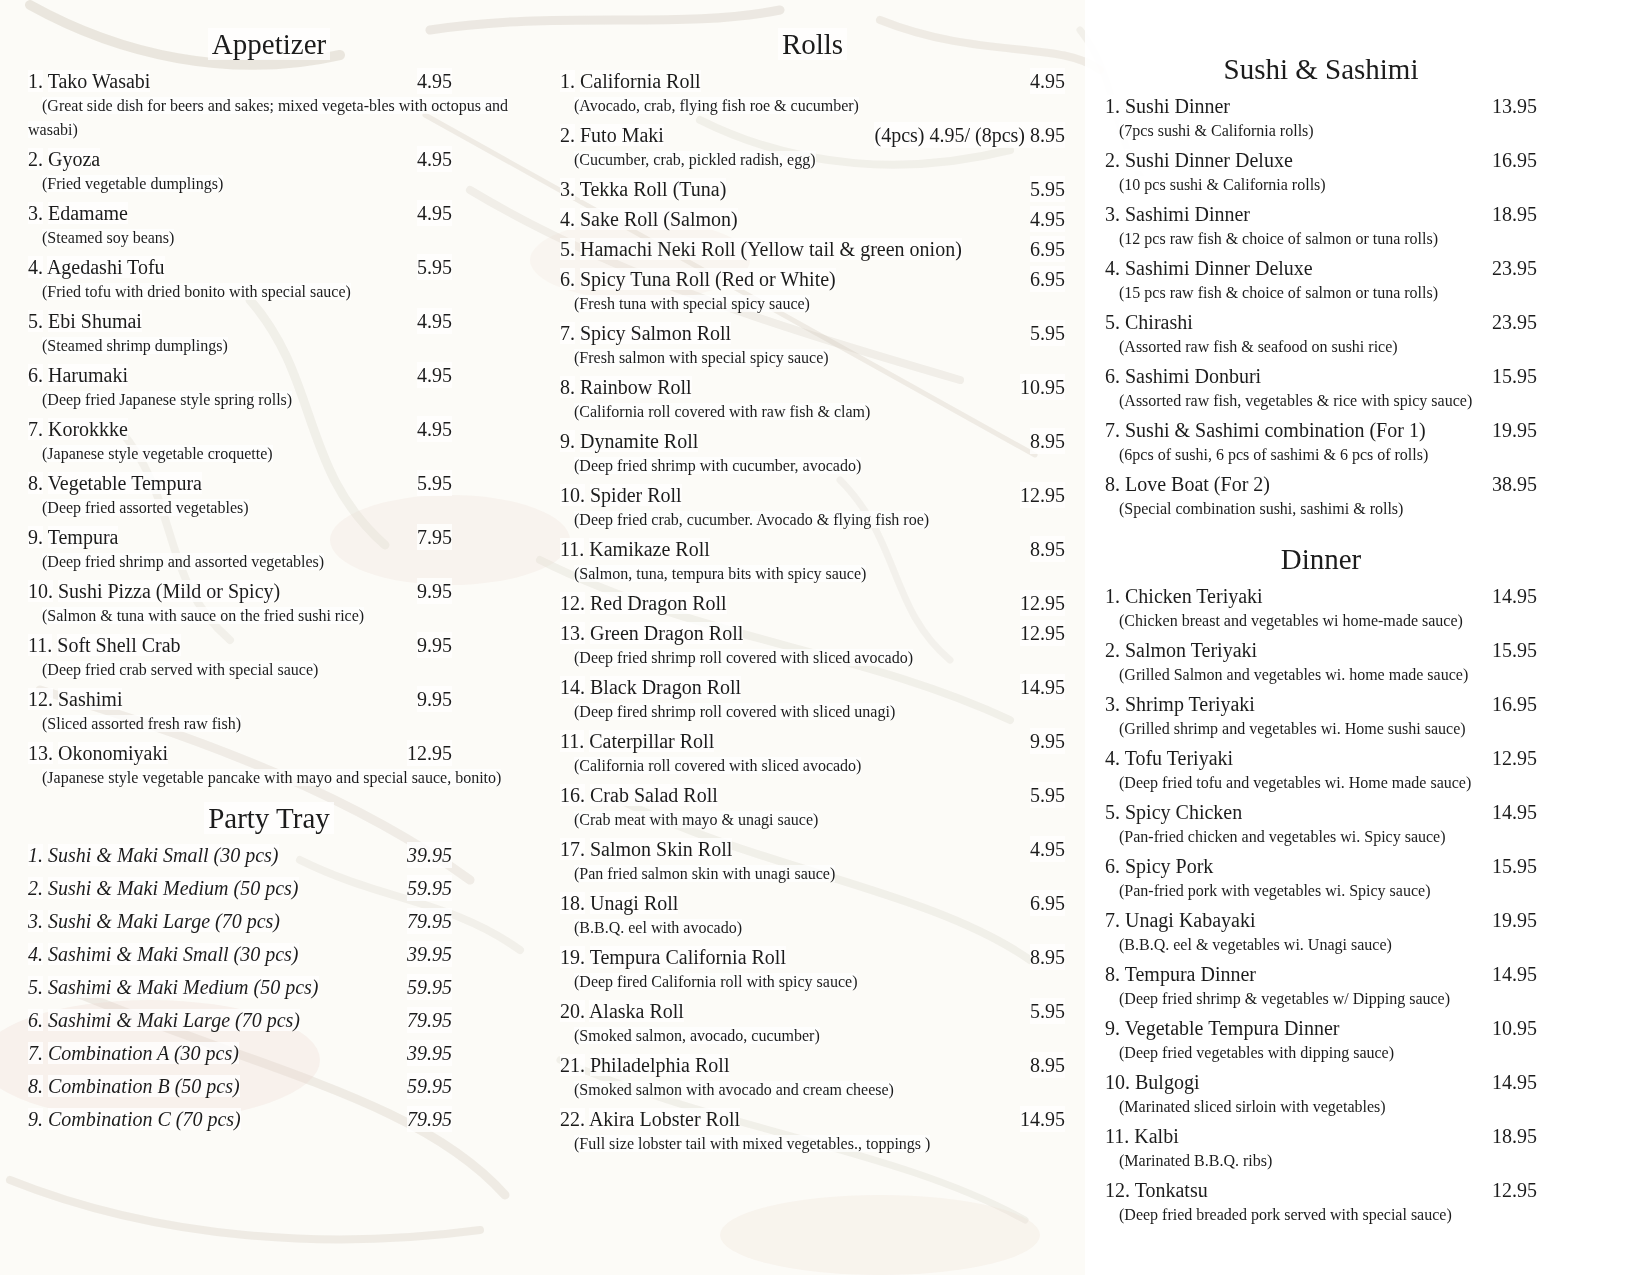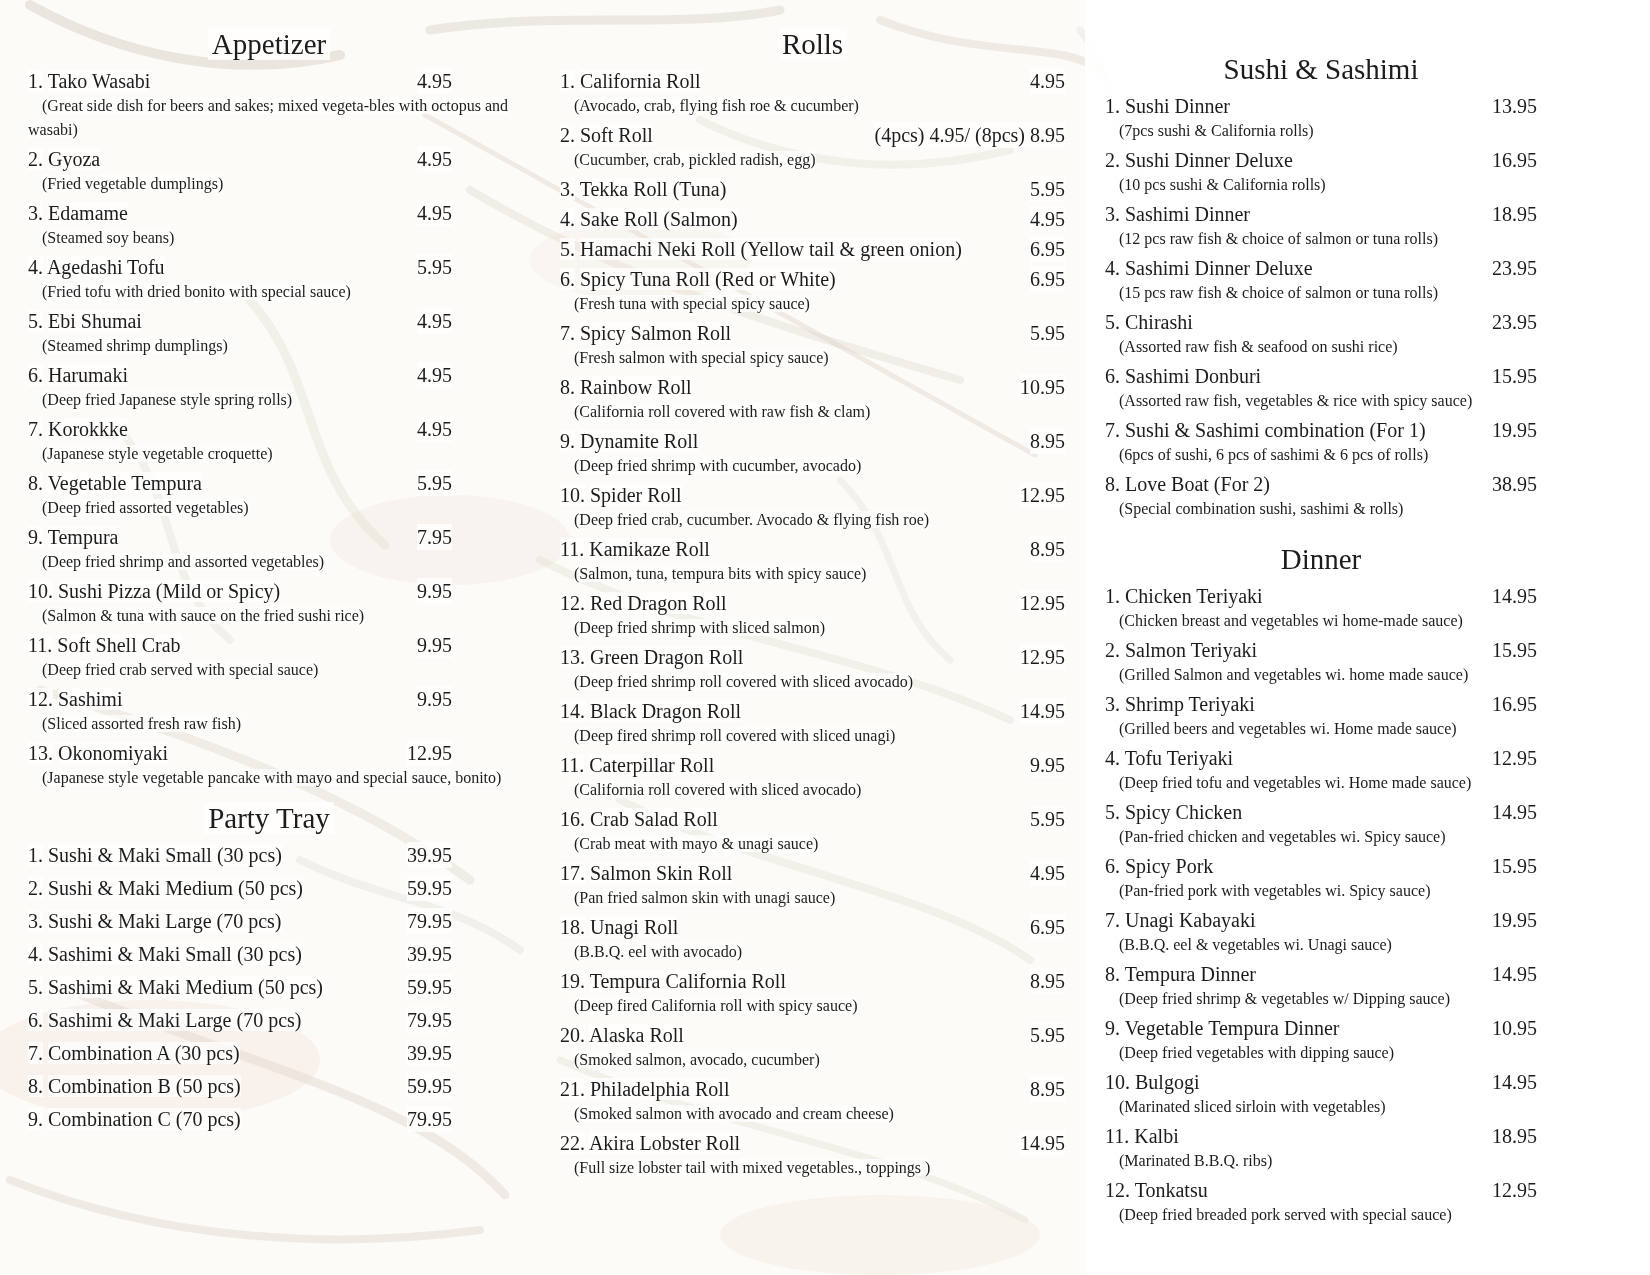--- a/index.html
+++ b/index.html
@@ -16,21 +16,21 @@
   .col3{left:1105px;width:432px;padding-top:51px;}
   .sec-head{
     font-size:29px;line-height:36px;text-align:center;font-weight:normal;
     margin:0 0 6px 0;
   }
   .sec-head .hl{background:rgba(255,255,255,0.78);padding:0 4px;text-align:center;}
   .section{margin:0;}
   .section.gap-top{margin-top:10px;}
   .section.gap-top-sm{margin-top:20px;}
   .item{margin-bottom:4px;}
-  .spread .item{margin-bottom:7px;}
+  .spread .item{margin-bottom:7px;font-style:italic;}
   .line{display:flex;align-items:baseline;font-size:20px;line-height:26px;}
   .col1 .line{padding-right:58px;}
   .label{flex:1 1 auto;}
   .label .hl{background:rgba(255,255,255,0.78);}
   .pr{flex:0 0 auto;margin-left:8px;background:rgba(255,255,255,0.78);}
   .desc{font-size:16px;line-height:24px;text-indent:14px;}
   .desc .in{background:rgba(255,255,255,0.72);}
 </style>
 </head>
 <body>
@@ -244,21 +244,21 @@
 
     <div class="item">
           <div class="line">
             <span class="label"><span class="hl">1.</span> <span class="hl">California Roll</span></span>
             <span class="pr">4.95</span>
           </div>
           <div class="desc"><span class="in">(Avocado, crab, flying fish roe &amp; cucumber)</span></div>
         </div>
         <div class="item">
           <div class="line">
-            <span class="label"><span class="hl">2.</span> <span class="hl">Soft Roll</span></span>
+            <span class="label"><span class="hl">2.</span> <span class="hl">Futo Maki</span></span>
             <span class="pr">(4pcs) 4.95/ (8pcs) 8.95</span>
           </div>
           <div class="desc"><span class="in">(Cucumber, crab, pickled radish, egg)</span></div>
         </div>
         <div class="item">
           <div class="line">
             <span class="label"><span class="hl">3.</span> <span class="hl">Tekka Roll (Tuna)</span></span>
             <span class="pr">5.95</span>
           </div>
 
@@ -317,21 +317,20 @@
             <span class="label"><span class="hl">11.</span> <span class="hl">Kamikaze Roll</span></span>
             <span class="pr">8.95</span>
           </div>
           <div class="desc"><span class="in">(Salmon, tuna, tempura bits with spicy sauce)</span></div>
         </div>
         <div class="item">
           <div class="line">
             <span class="label"><span class="hl">12.</span> <span class="hl">Red Dragon Roll</span></span>
             <span class="pr">12.95</span>
           </div>
-          <div class="desc"><span class="in">(Deep fried shrimp with sliced salmon)</span></div>
         </div>
         <div class="item">
           <div class="line">
             <span class="label"><span class="hl">13.</span> <span class="hl">Green Dragon Roll</span></span>
             <span class="pr">12.95</span>
           </div>
           <div class="desc"><span class="in">(Deep fried shrimp roll covered with sliced avocado)</span></div>
         </div>
         <div class="item">
           <div class="line">
@@ -480,21 +479,21 @@
             <span class="label"><span class="hl">2.</span> <span class="hl">Salmon Teriyaki</span></span>
             <span class="pr">15.95</span>
           </div>
           <div class="desc"><span class="in">(Grilled Salmon and vegetables wi. home made sauce)</span></div>
         </div>
         <div class="item">
           <div class="line">
             <span class="label"><span class="hl">3.</span> <span class="hl">Shrimp Teriyaki</span></span>
             <span class="pr">16.95</span>
           </div>
-          <div class="desc"><span class="in">(Grilled beers and vegetables wi. Home made sauce)</span></div>
+          <div class="desc"><span class="in">(Grilled shrimp and vegetables wi. Home sushi sauce)</span></div>
         </div>
         <div class="item">
           <div class="line">
             <span class="label"><span class="hl">4.</span> <span class="hl">Tofu Teriyaki</span></span>
             <span class="pr">12.95</span>
           </div>
           <div class="desc"><span class="in">(Deep fried tofu and vegetables wi. Home made sauce)</span></div>
         </div>
         <div class="item">
           <div class="line">

